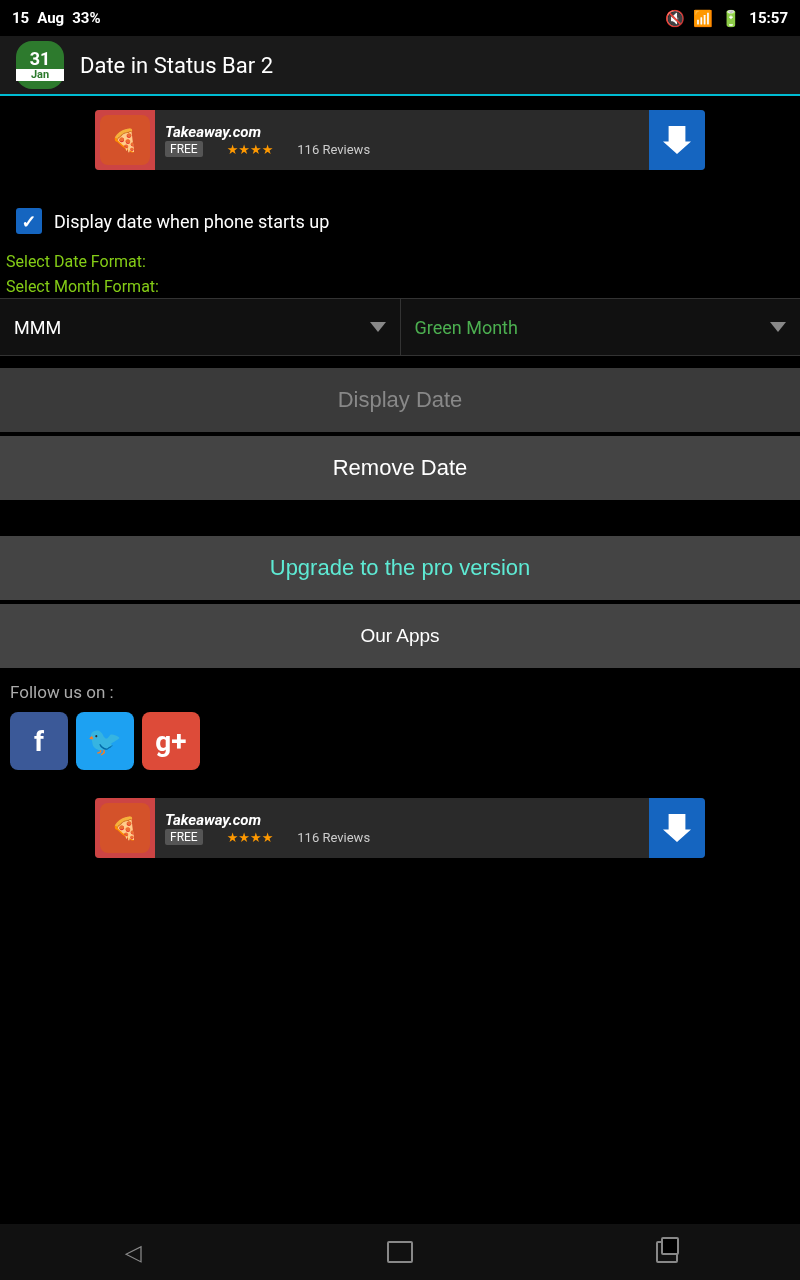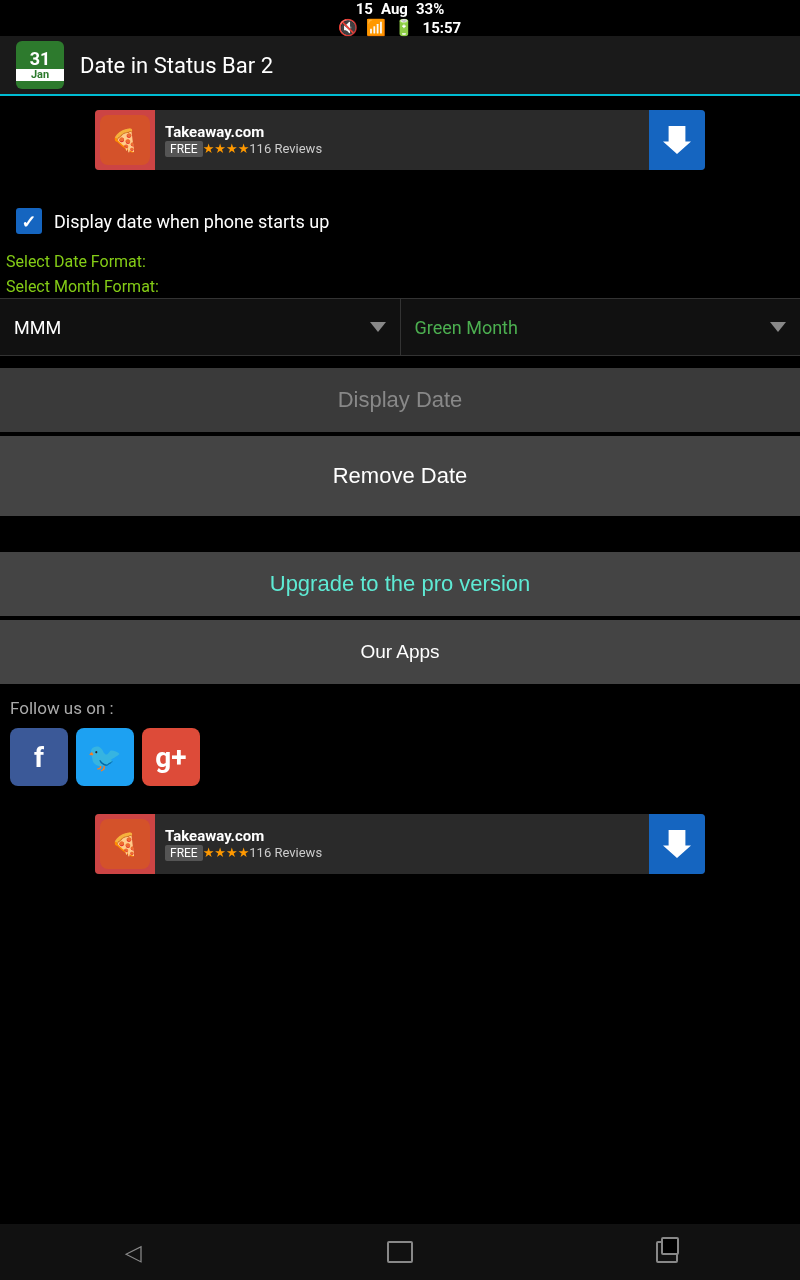--- a/index.html
+++ b/index.html
@@ -14,21 +14,20 @@
     }
 
     
     .status-bar {
       background: #000;
       height: 36px;
       display: flex;
       align-items: center;
       justify-content: space-between;
       padding: 0 12px;
-      flex-direction: column;
     }
     .status-left {
       display: flex;
       align-items: center;
       gap: 8px;
       font-size: 15px;
       font-weight: bold;
       color: #fff;
     }
     .status-right {
@@ -46,21 +45,21 @@
       display: flex;
       align-items: center;
       padding: 0 16px;
       gap: 16px;
       border-bottom: 2px solid #00bcd4;
     }
     .app-icon {
       background: #2d7a2d;
       width: 48px;
       height: 48px;
-      border-radius: 6px;
+      border-radius: 16px;
       display: flex;
       flex-direction: column;
       align-items: center;
       justify-content: center;
       font-size: 11px;
       font-weight: bold;
       color: #fff;
       line-height: 1.1;
     }
     .app-icon .date-num {
@@ -112,25 +111,26 @@
       font-size: 22px;
     }
     .ad-info {
       flex: 1;
       padding: 4px 10px;
     }
     .ad-title {
       font-size: 15px;
       color: #fff;
       font-weight: bold;
+      font-style: italic;
     }
     .ad-meta {
       display: flex;
-      align-items: flex-start;
-      gap: 0;
+      align-items: flex-end;
+      gap: 24px;
       font-size: 13px;
       color: #ccc;
     }
     .ad-free {
       background: #555;
       color: #fff;
       padding: 1px 5px;
       font-size: 12px;
       border-radius: 2px;
     }
@@ -235,21 +235,21 @@
       height: 64px;
       font-size: 22px;
       cursor: pointer;
       margin-top: 12px;
     }
     .btn-remove-date {
       background: #444;
       color: #fff;
       border: none;
       width: 100%;
-      height: 80px;
+      height: 64px;
       font-size: 22px;
       cursor: pointer;
       margin-top: 4px;
     }
     .btn-upgrade {
       background: #444;
       color: #5eead4;
       border: none;
       width: 100%;
       height: 64px;

